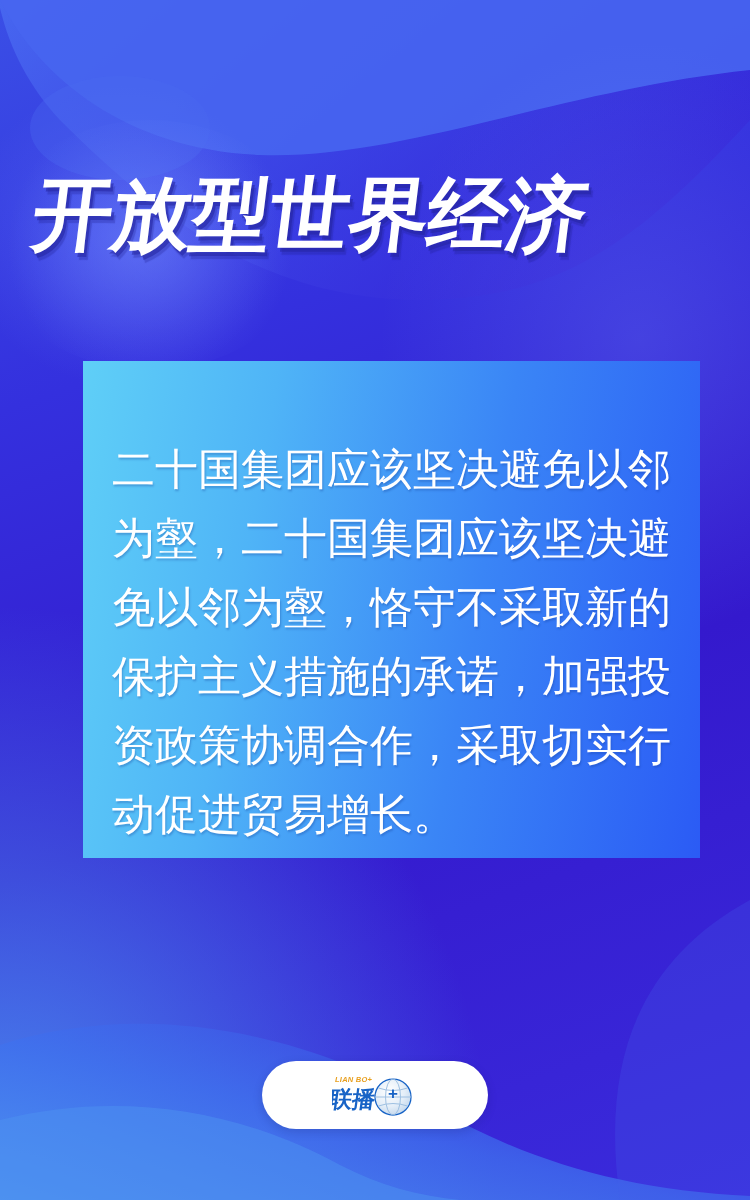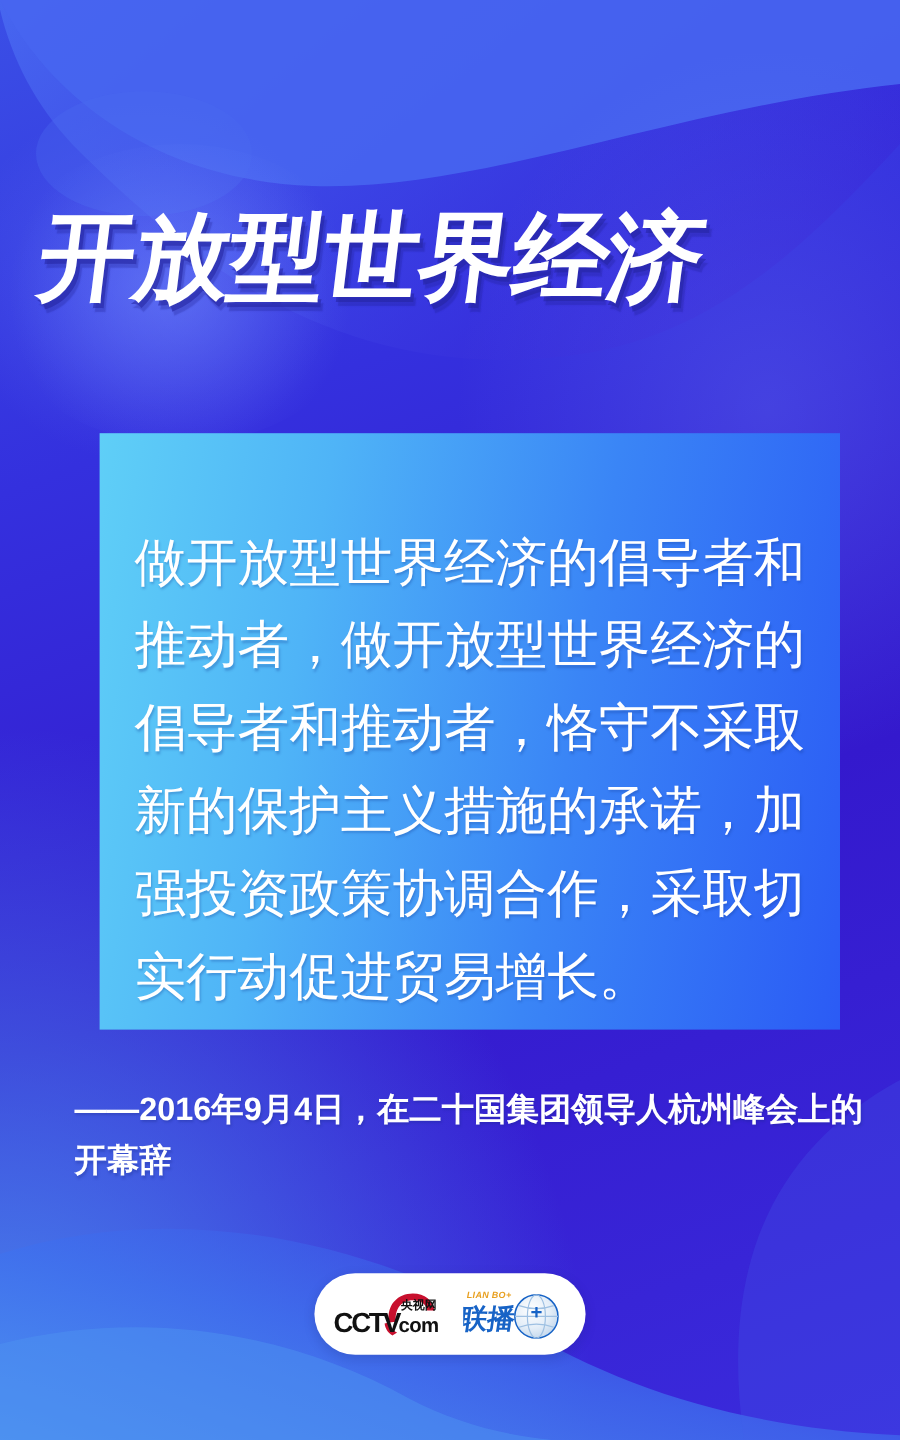--- a/index.html
+++ b/index.html
@@ -139,43 +139,25 @@
 
     <ellipse cx="120" cy="128" rx="90" ry="52" fill="#4A6AF0" opacity="0.35"></ellipse>
   </svg>
 
   <div id="title-glow"></div>
 
   <div id="title" class="nosel">开放型世界经济</div>
 
   <div id="quote-panel"></div>
 
-  <div id="quote-text" class="nosel">做开放型世界经济的倡导者和推动者，做开放型世界经济的倡导者和推动者，恪守不采取新的保护主义措施的承诺，加强投资政策协调合作，采取切实行动促进贸易增长。</div>
+  <div id="quote-text" class="nosel">二十国集团应该坚决避免以邻为壑，二十国集团应该坚决避免以邻为壑，恪守不采取新的保护主义措施的承诺，加强投资政策协调合作，采取切实行动促进贸易增长。</div>
 
-  <div id="attribution" class="nosel">——2016年9月4日，在二十国集团领导人杭州峰会上的开幕辞</div>
 
   <div id="logo-pill">
 
-    <div class="cctv-logo">
-      <svg viewBox="0 0 200 84" width="100" height="42">
-
-        <path d="M92,56 C88,26 108,8 132,8 C152,8 166,20 168,36
-                 L156,36 C154,26 146,19 132,19 C114,19 101,33 104,55 Z" fill="#C8102E"></path>
-        <path d="M92,56 C94,64 100,70 106,73 L98,78 C90,73 86,66 85,58 Z" fill="#C8102E"></path>
-
-        <text x="0" y="72" font-family="'Liberation Sans',sans-serif" font-size="46" font-weight="bold" letter-spacing="-4" fill="#111111">CCTV</text>
-
-        <text x="108" y="72" font-family="'Liberation Sans',sans-serif" font-size="34" font-weight="bold" letter-spacing="-1" fill="#111111">com</text>
-
-        <text x="112" y="34" font-family="'Liberation Sans','DejaVu Sans',sans-serif" font-size="20" font-weight="bold" fill="#111111">央视网</text>
-      </svg>
-      
-      
-      
-    </div>
 
     <div class="lb-logo">
       <svg viewBox="0 0 172 88" width="86" height="44">
         <defs>
           <radialGradient id="globe" cx="40%" cy="35%" r="70%">
             <stop offset="0%" stop-color="#FFFFFF"></stop>
             <stop offset="60%" stop-color="#E4EEF8"></stop>
             <stop offset="100%" stop-color="#C3D7EC"></stop>
           </radialGradient>
         </defs>

